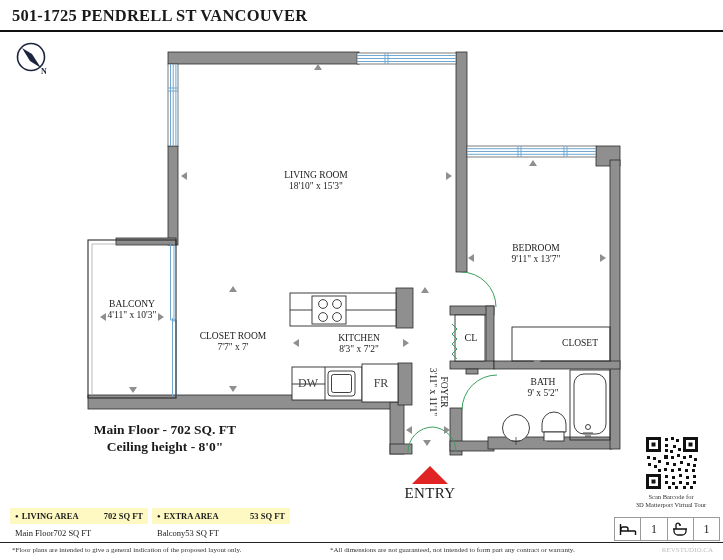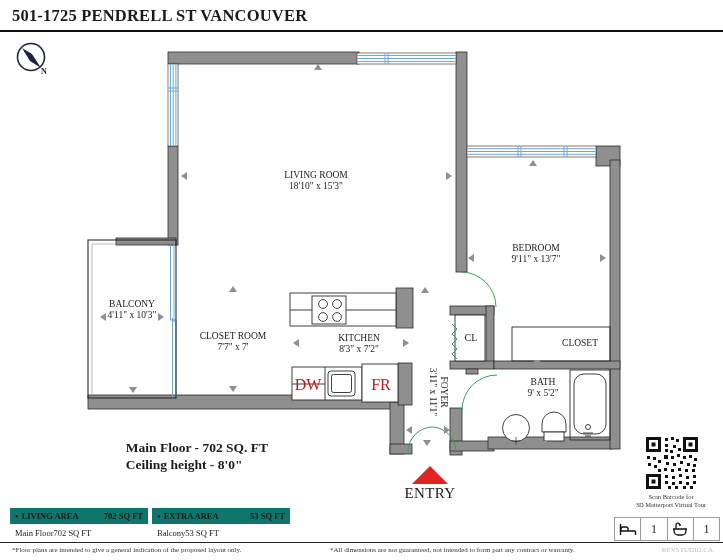--- a/index.html
+++ b/index.html
@@ -11,29 +11,29 @@
   #title{left:12px;top:6px;font-size:16.5px;font-weight:bold;letter-spacing:.2px;white-space:nowrap;}
   #logo{right:6px;top:4px;display:flex;align-items:center;gap:4px;}
   #logo .lname{font-size:9px;font-weight:bold;letter-spacing:1px;line-height:10px;}
   #logo .lsub{font-size:5px;color:#a9a9a9;letter-spacing:1.6px;line-height:7px;}
   #hline{left:0;top:30px;width:723px;height:2px;background:#111;}
   
   .room{transform:translateX(-50%);text-align:center;font-size:9.5px;line-height:11px;white-space:nowrap;}
   .room .nm,.room .dm{display:block;}
   #lbl-foyer{transform:translate(-50%,-50%) rotate(90deg);}
   .single{transform:translateX(-50%);font-size:9.5px;white-space:nowrap;}
-  #lbl-dw,#lbl-fr{font-size:16px;color:#b91c1c;}
+  #lbl-dw,#lbl-fr{font-size:12px;color:#404040;}
   #lbl-cl{font-size:10px;text-align:center;}
-  #floor-note{left:165px;top:439px;transform:translateX(-50%);text-align:left;
-              font-size:13.5px;font-weight:bold;line-height:17px;white-space:nowrap;margin-left:32px;}
+  #floor-note{left:165px;top:421px;transform:translateX(-50%);text-align:center;
+              font-size:13.5px;font-weight:bold;line-height:17px;white-space:nowrap;}
   #lbl-entry{top:485px;left:430px;font-size:15px;letter-spacing:.4px;}
   
   .atable{top:508px;width:138px;font-size:8.5px;}
   .atable .hd{display:flex;justify-content:space-between;align-items:center;
-              background:#0f766e;font-weight:bold;padding:3px 5px;}
+              background:#fef9c3;font-weight:bold;padding:3px 5px;}
   .atable .rw{display:flex;justify-content:flex-start;padding:4px 5px 2px 5px;}
   .blt{font-size:6px;margin-right:3px;}
   .hlab{display:flex;align-items:center;}
   
   #qrcap{left:616px;top:493px;width:110px;text-align:center;font-size:6.5px;line-height:8px;color:#333;}
   #iconbox{left:614px;top:517px;width:104px;height:22px;border:1px solid #9a9a9a;display:flex;}
   #iconbox .cell{flex:1;display:flex;align-items:center;justify-content:center;border-right:1px solid #9a9a9a;}
   #iconbox .cell:last-child{border-right:none;}
   #iconbox .num{font-size:12px;}
   

